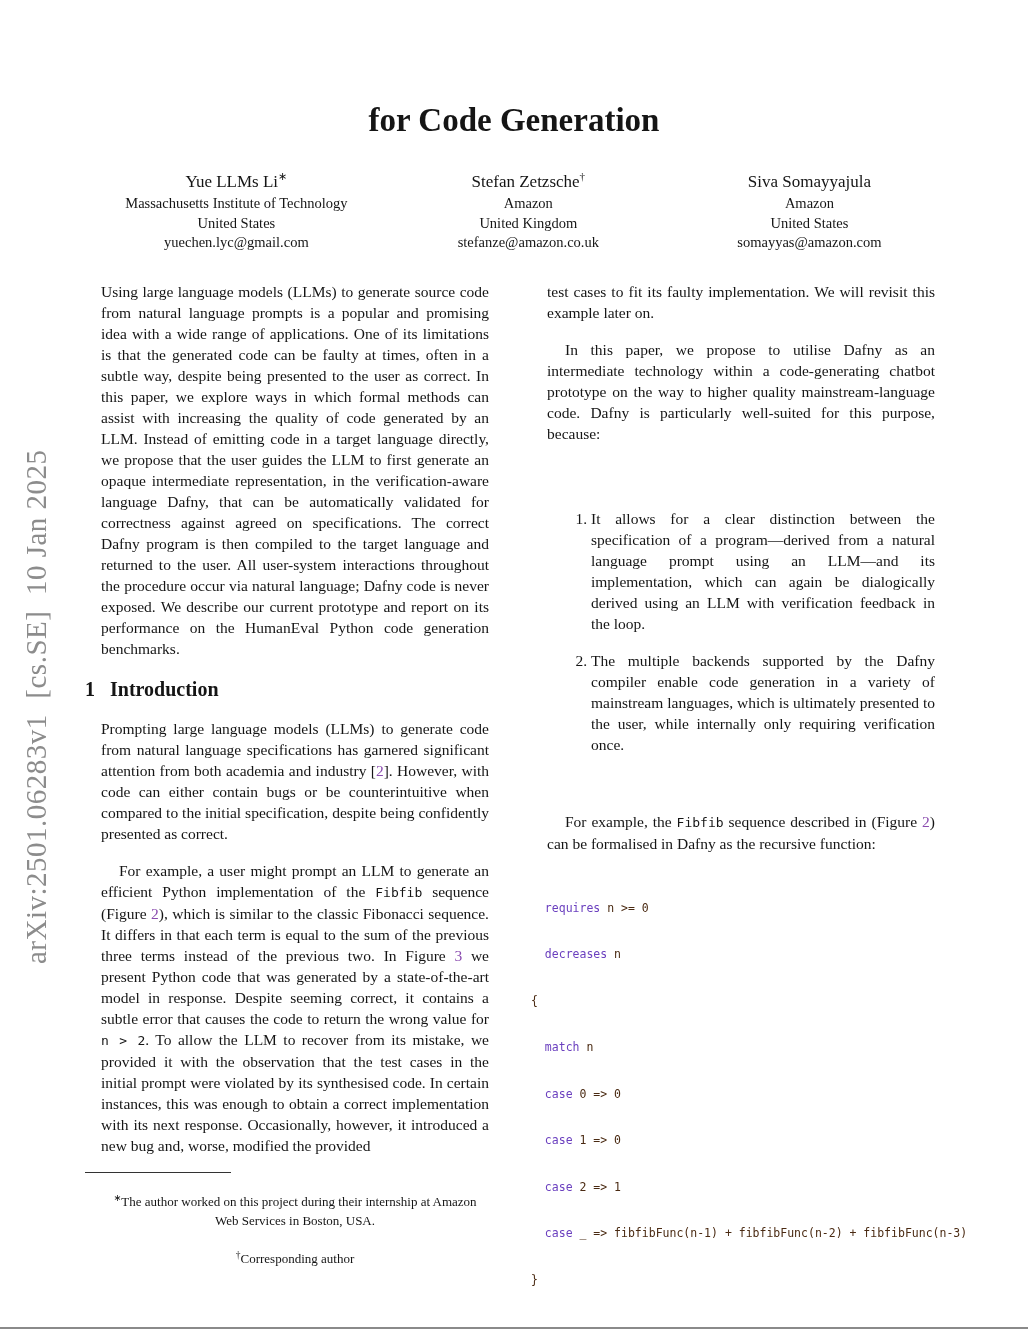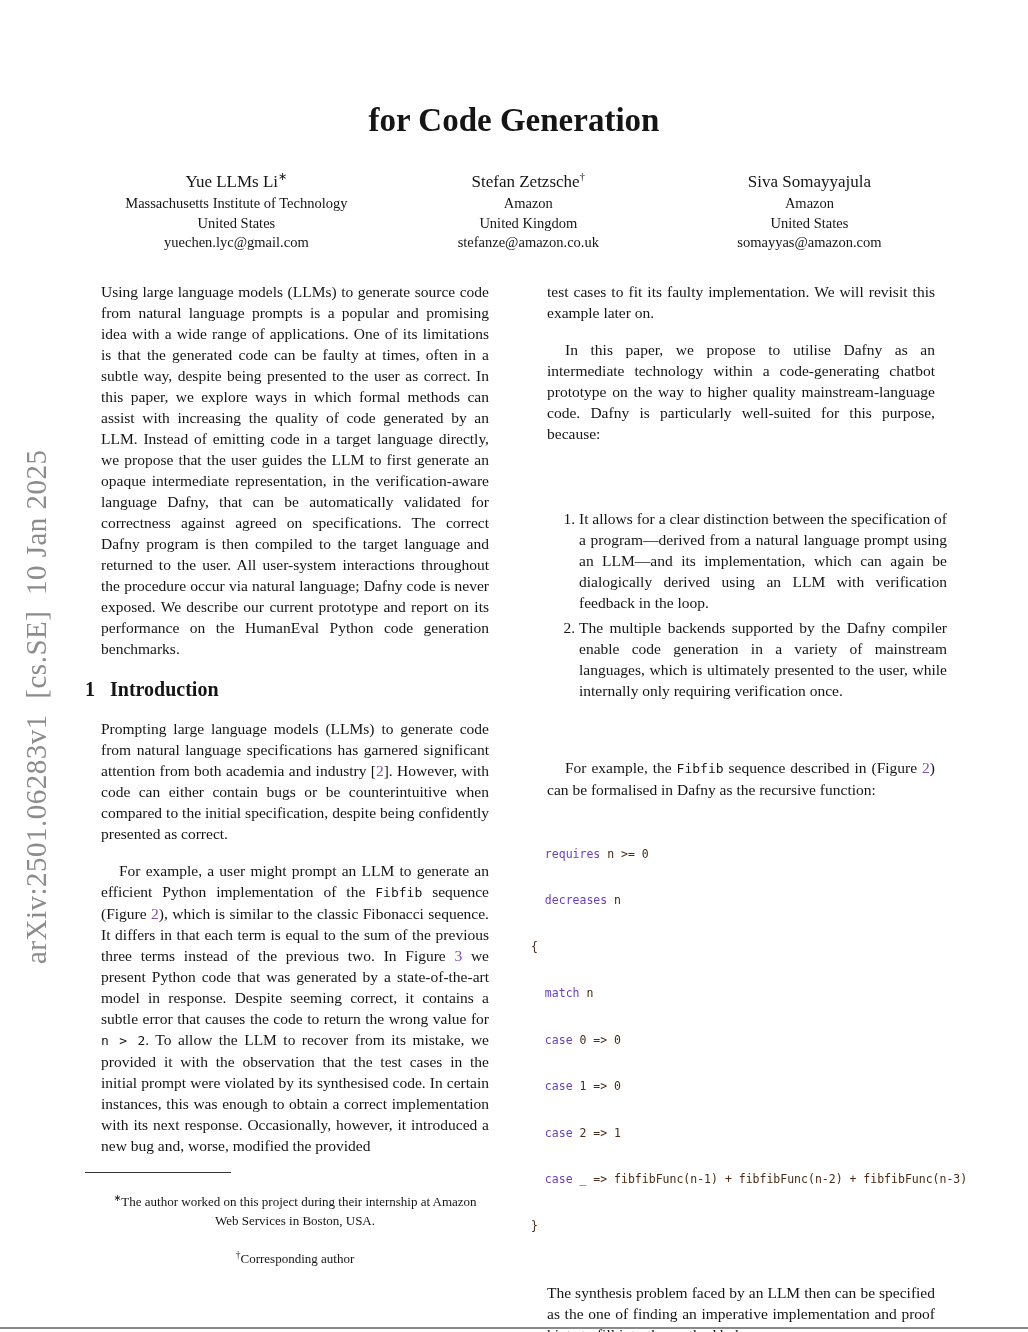--- a/index.html
+++ b/index.html
@@ -22,21 +22,21 @@
   h2{margin:0;font-size:20px;line-height:26px;font-weight:bold;}
   .h-abstract{margin-bottom:5px;}
   .h-intro{margin-top:17px;margin-bottom:5px;}
   .h-intro .sec-num{margin-right:15px;}
   .mono{font-family:"DejaVu Sans Mono", monospace;font-size:13px;}
   .ref{color:#8a4baf;}
   .codeblock{margin-top:13px;font-family:"DejaVu Sans Mono", monospace;font-size:11.5px;
         line-height:15.5px;color:#4a2a12;white-space:pre;text-align:left;}
   .kw{color:#6b40bf;}
   .list{margin:64px 0 0 0;padding-left:44px;font-size:15.5px;line-height:21px;}
-  .list li{text-align:justify;margin:4px;}
+  .list li{text-align:justify;margin:16px;}
   .gap-top{margin-top:56px;}
   .after-code{margin-top:17px;}
   .footnotes{margin-top:13px;font-size:13px;line-height:19px;}
   .footnote-rule{width:146px;border-top:1px solid #333;margin-bottom:6px;}
   .footnotes p{font-size:13px;line-height:19px;text-align:center;}
   .footnotes sup{font-size:9.5px;}
   .bottom-divider{position:absolute;left:0;top:1327px;width:1028px;height:2px;background:#8a8a8a;}
 </style>
 </head>
 <body>

